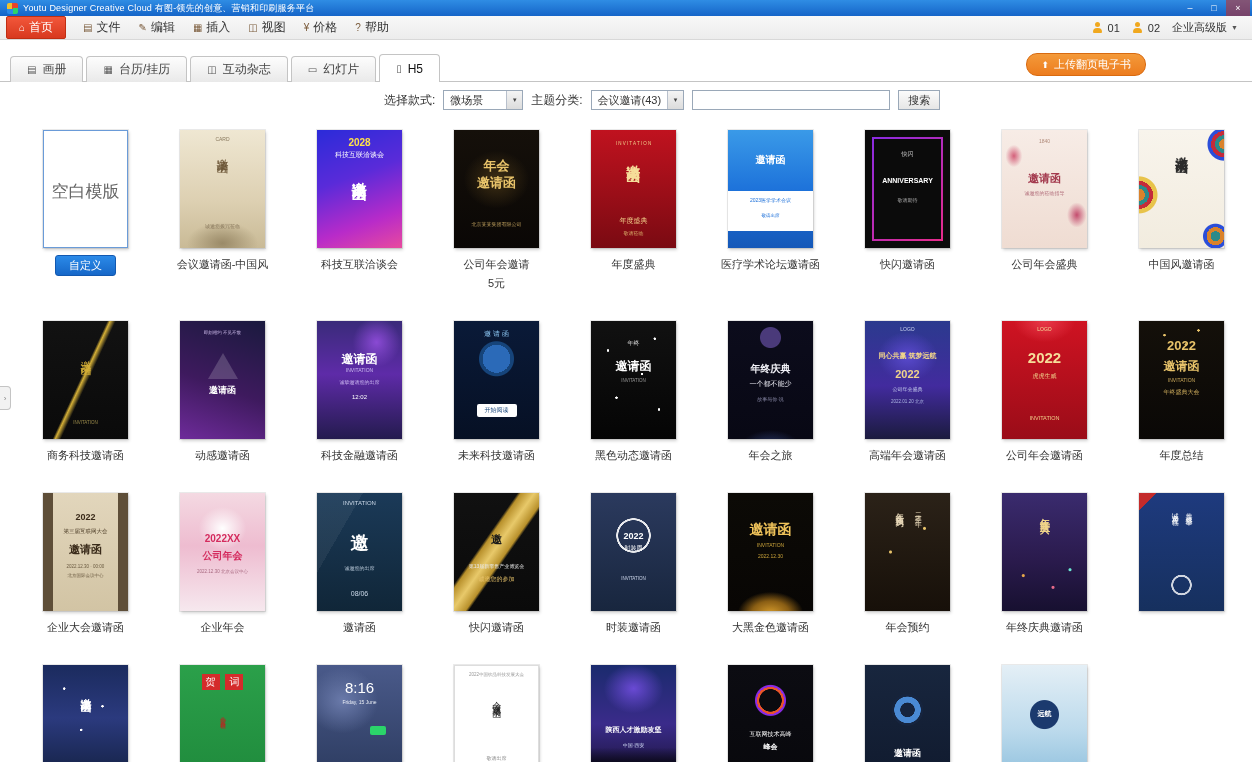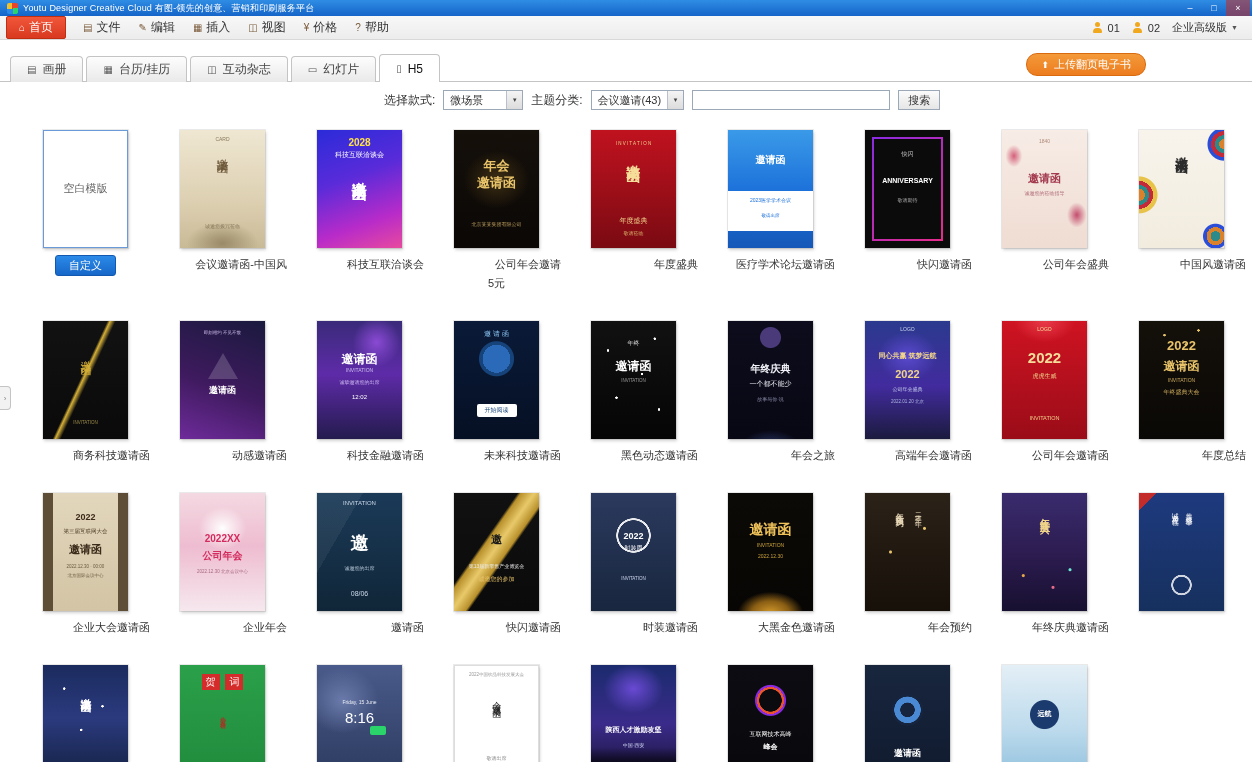--- a/index.html
+++ b/index.html
@@ -65,21 +65,21 @@
   .thumb{width:85px;height:118px;position:relative;overflow:hidden;
     box-shadow:0 0 0 1px rgba(0,0,0,.08),1px 2px 3px rgba(0,0,0,.18)}
   .tx{position:absolute;left:0;right:0;text-align:center;line-height:1.18;z-index:1;white-space:nowrap}
   .tx.v{writing-mode:vertical-rl;left:50%;right:auto;transform:translateX(-50%);letter-spacing:2px}
   .tx.banner{padding:2px 4px}
   .frame{position:absolute;inset:7px;border:2px solid transparent;z-index:0}
   .tri{position:absolute;top:27%;left:50%;transform:translateX(-50%);width:0;height:0;z-index:0;
     border-left:15px solid transparent;border-right:15px solid transparent;border-bottom:26px solid rgba(255,255,255,.18)}
   .pill{position:absolute;font-size:6px;padding:2px 8px;border-radius:2px;left:50%;
     transform:translateX(-50%);z-index:2;white-space:nowrap;min-width:12px;min-height:9px;text-align:center}
-  .tlabel{width:129px;margin:9px 0 0 -22px;text-align:right;font-size:11px;color:#333;white-space:nowrap}
+  .tlabel{width:129px;margin:9px 0 0 -22px;text-align:center;font-size:11px;color:#333;white-space:nowrap}
   .tprice{width:85px;text-align:center;font-size:11px;color:#333;margin-top:4px}
   .custom-btn{display:block;margin:7px auto 0;background:linear-gradient(180deg,#2b8ae8,#1667c8);
     color:#fff;border:1px solid #1258b0;border-radius:3px;font-size:11px;padding:2px 13px}
 
   
   .panel-handle{position:fixed;left:0;top:386px;width:11px;height:24px;background:#f2f2f2;
     border:1px solid #c4c4c4;border-left:none;border-radius:0 4px 4px 0;
     display:flex;align-items:center;justify-content:center;font-size:8px;color:#888;z-index:5}
 </style>
 </head>
@@ -182,21 +182,21 @@
     <span class="combo-value">会议邀请(43)</span>
     <span class="combo-arrow">▾</span>
   </div>
   <input class="search-input" value="" style="">
   <button class="search-btn">搜索</button>
 </div>
 
 <div class="grid">
     <div class="card">
       <div class="thumb" style="background: rgb(255, 255, 255); border: 1px solid rgb(106, 155, 216);">
-        <div class="tx" style="color: rgb(102, 102, 102); font-size: 11px; top: 44%;">空白模版</div>
+        <div class="tx" style="color: rgb(102, 102, 102); font-size: 17px; top: 44%;">空白模版</div>
       </div>
       <button class="custom-btn">自定义</button>
     </div>
     <div class="card">
       <div class="thumb" style="background: radial-gradient(70% 30% at 50% 96%, rgb(154, 138, 104) 0%, rgba(0, 0, 0, 0) 60%), linear-gradient(rgb(239, 231, 210) 0%, rgb(221, 208, 178) 60%, rgb(201, 186, 150) 100%);">
         <div class="tx" style="color: rgb(138, 122, 94); font-size: 5px; top: 6%;">CARD</div>
         <div class="tx v" style="color: rgb(107, 85, 54); font-size: 12px; top: 16%;">邀请函</div>
         <div class="tx" style="color: rgb(138, 122, 94); font-size: 5px; top: 80%;">诚邀您拨冗莅临</div>
       </div>
       <div class="tlabel">会议邀请函-中国风</div>
@@ -410,21 +410,21 @@
     </div>
     <div class="card">
       <div class="thumb" style="background: linear-gradient(rgb(43, 160, 74) 0%, rgb(31, 138, 60) 100%);">
         <div class="tx banner" style="color: rgb(255, 255, 255); font-size: 10px; top: 8%; background: rgb(212, 43, 43); left: 36%; right: auto; transform: translateX(-50%);">贺</div>
         <div class="tx banner" style="color: rgb(255, 255, 255); font-size: 10px; top: 8%; background: rgb(212, 43, 43); left: 64%; right: auto; transform: translateX(-50%);">词</div>
         <div class="tx v" style="color: rgb(196, 31, 31); font-size: 6px; top: 40%;">恭贺新禧</div>
       </div>
     </div>
     <div class="card">
       <div class="thumb" style="background: radial-gradient(60% 40% at 30% 30%, rgb(106, 122, 170) 0%, rgba(0, 0, 0, 0) 70%), linear-gradient(rgb(74, 90, 138) 0%, rgb(43, 58, 94) 100%);">
-        <div class="tx" style="color: rgb(255, 255, 255); font-size: 15px; top: 12%; margin-top: 30px;">8:16</div>
+        <div class="tx" style="color: rgb(255, 255, 255); font-size: 15px; top: 12%;">8:16</div>
         <div class="tx" style="color: rgb(232, 236, 244); font-size: 5px; top: 30%;">Friday, 15 June</div>
         <span class="pill" style="background: rgb(43, 212, 106); color: rgb(255, 255, 255); top: 52%; left: 72%;"></span>
       </div>
     </div>
     <div class="card">
       <div class="thumb" style="background: rgb(255, 255, 255); border: 1px solid rgb(221, 221, 221);">
         <div class="tx" style="color: rgb(153, 153, 153); font-size: 4.5px; top: 5%;">2022中国饮品科技发展大会</div>
         <div class="tx v" style="color: rgb(34, 34, 34); font-size: 9px; top: 24%;">会议邀请函</div>
         <div class="tx" style="color: rgb(136, 136, 136); font-size: 5px; top: 78%;">敬请出席</div>
       </div>

